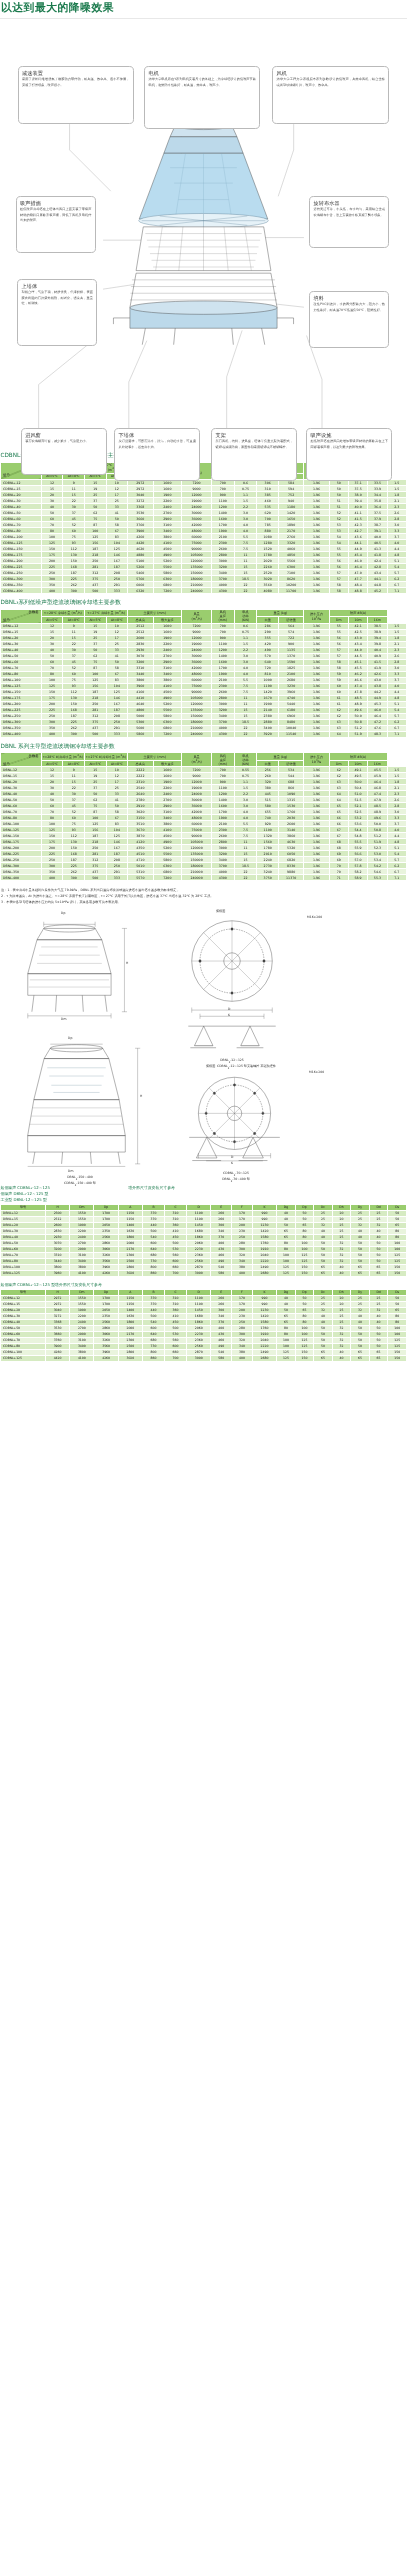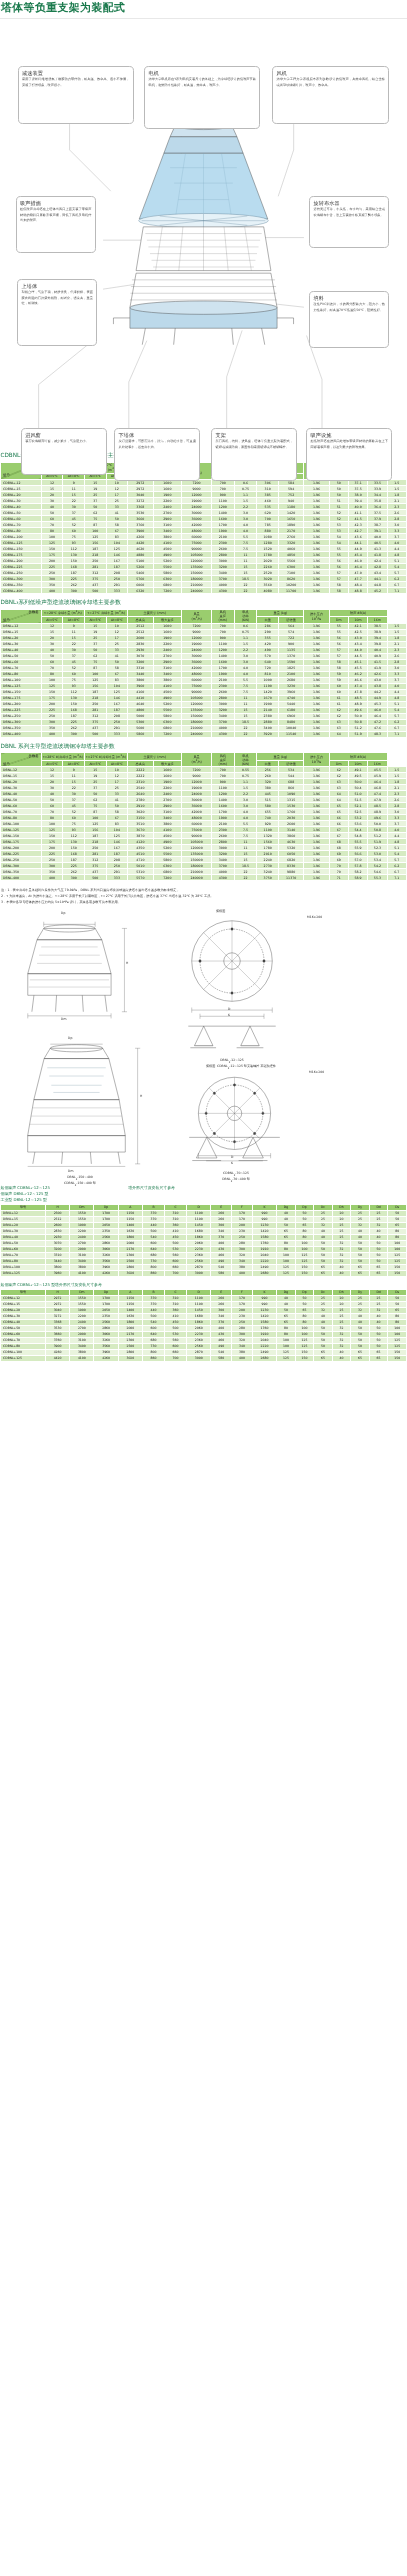--- a/index.html
+++ b/index.html
@@ -157,21 +157,21 @@
   table.dims th { background:#9acd6e; color:#1c1c1c; font-weight:normal; }
   table.dims td { background:#d6ebc2; color:#1c1c1c; }
   table.dims tr.alt td { background:#e9f4dd; }
   table.dims td.model { text-align:left; padding-left:2.1px; }
 </style>
 </head>
 <body>
 
 <div class="page">
 
-  <div class="page-title">塔体等负重支架为装配式</div>
+  <div class="page-title">以达到最大的降噪效果</div>
   <div class="title-rule"></div>
 
   <div class="diagram">
 
     <svg class="lines" viewBox="0 0 790 830" preserveAspectRatio="none">
       <g stroke="#9a9a9a" stroke-width="0.7" fill="none">
 
         <path d="M135,200 L135,250 L215,330"></path>
         <path d="M352,200 L352,255 L365,345"></path>
         <path d="M570,200 L570,250 L540,340"></path>

